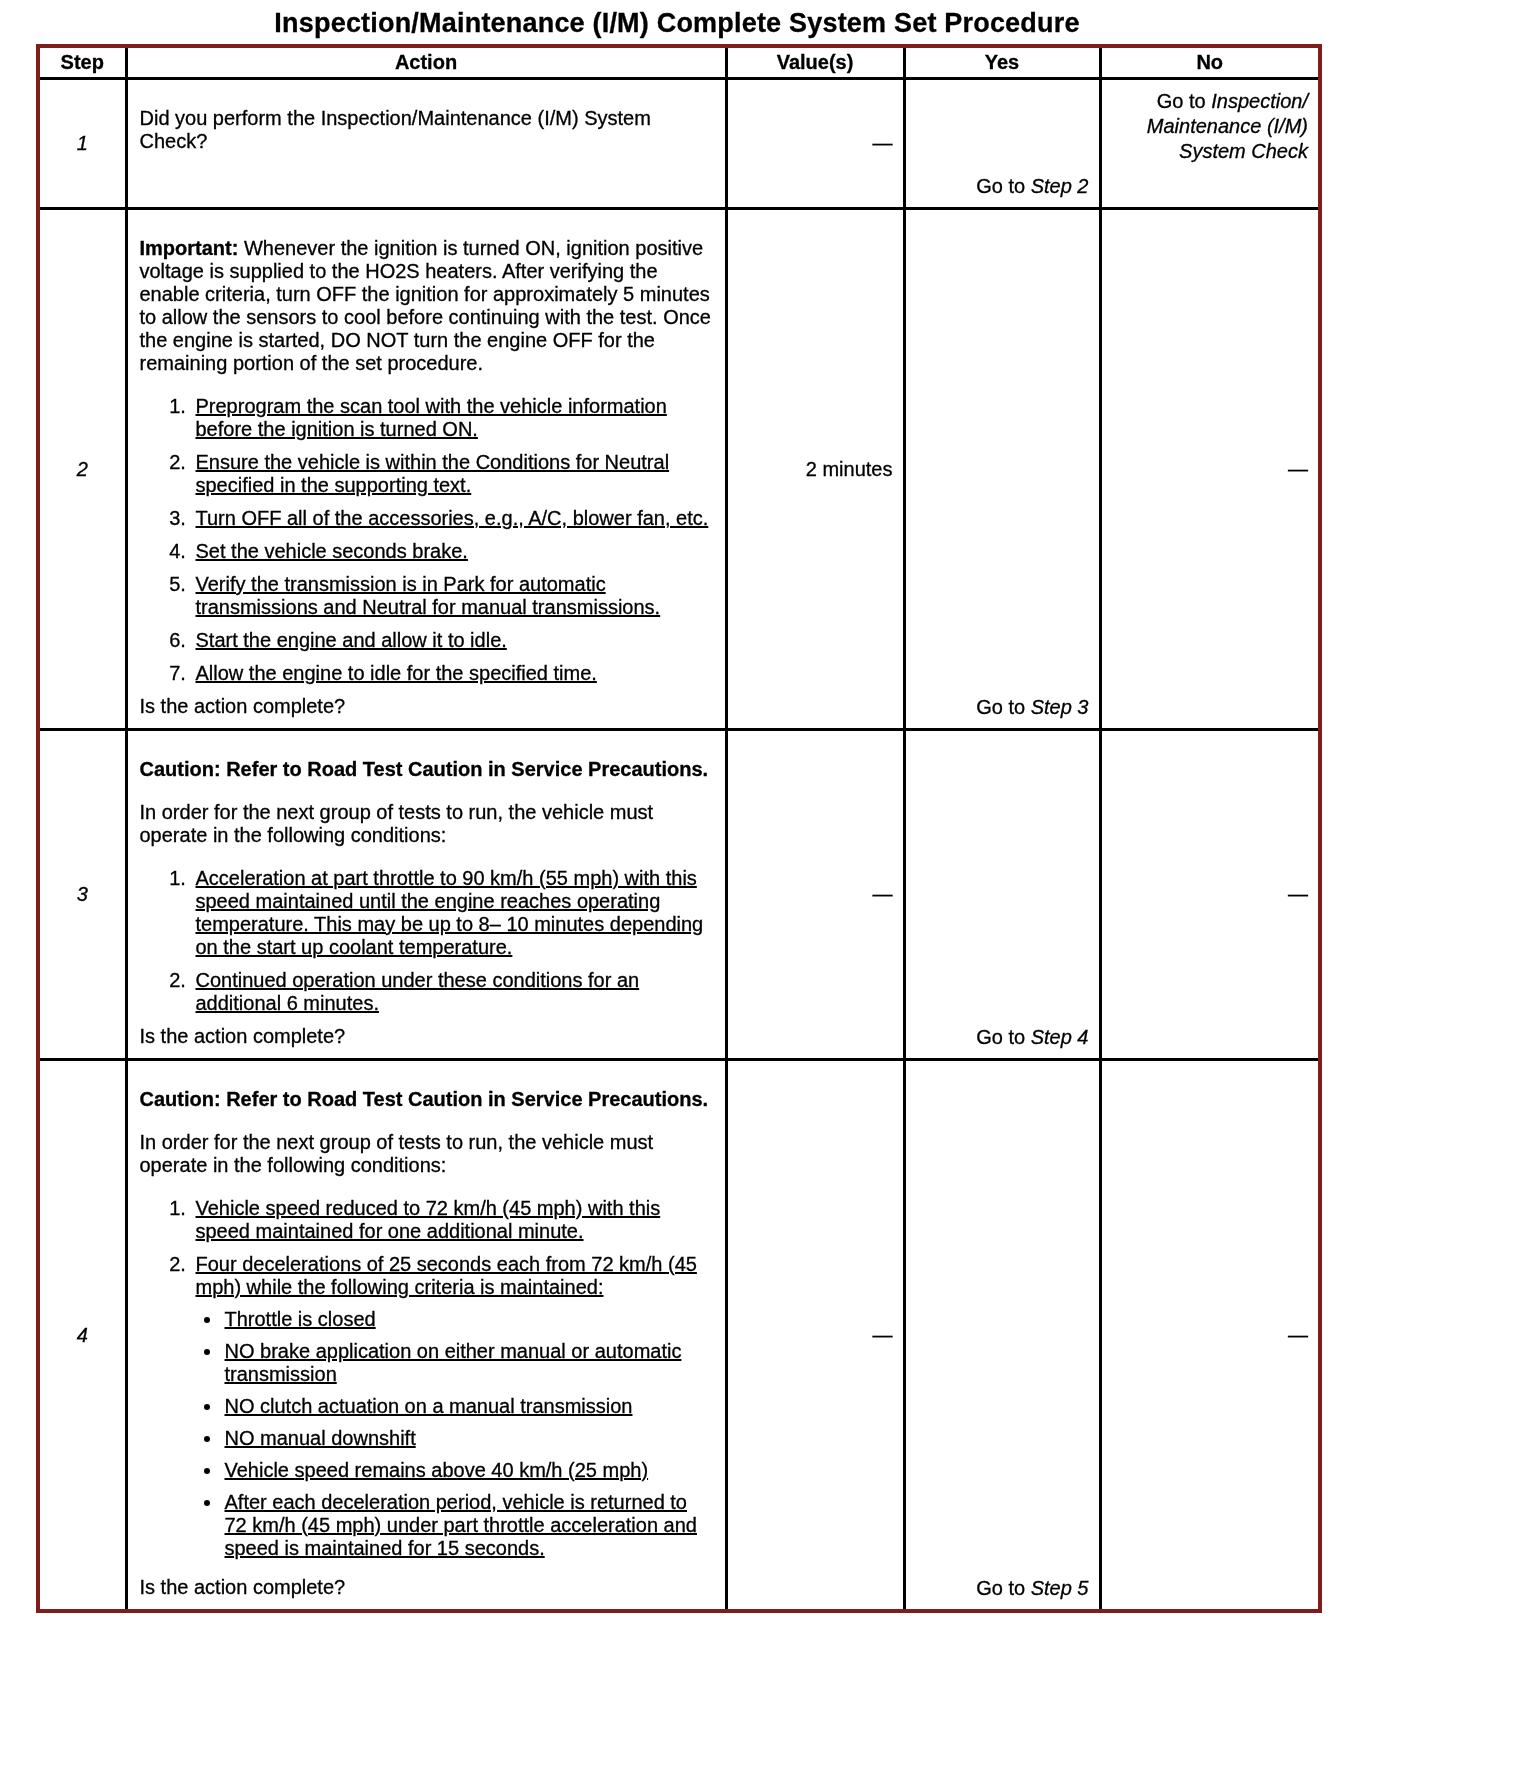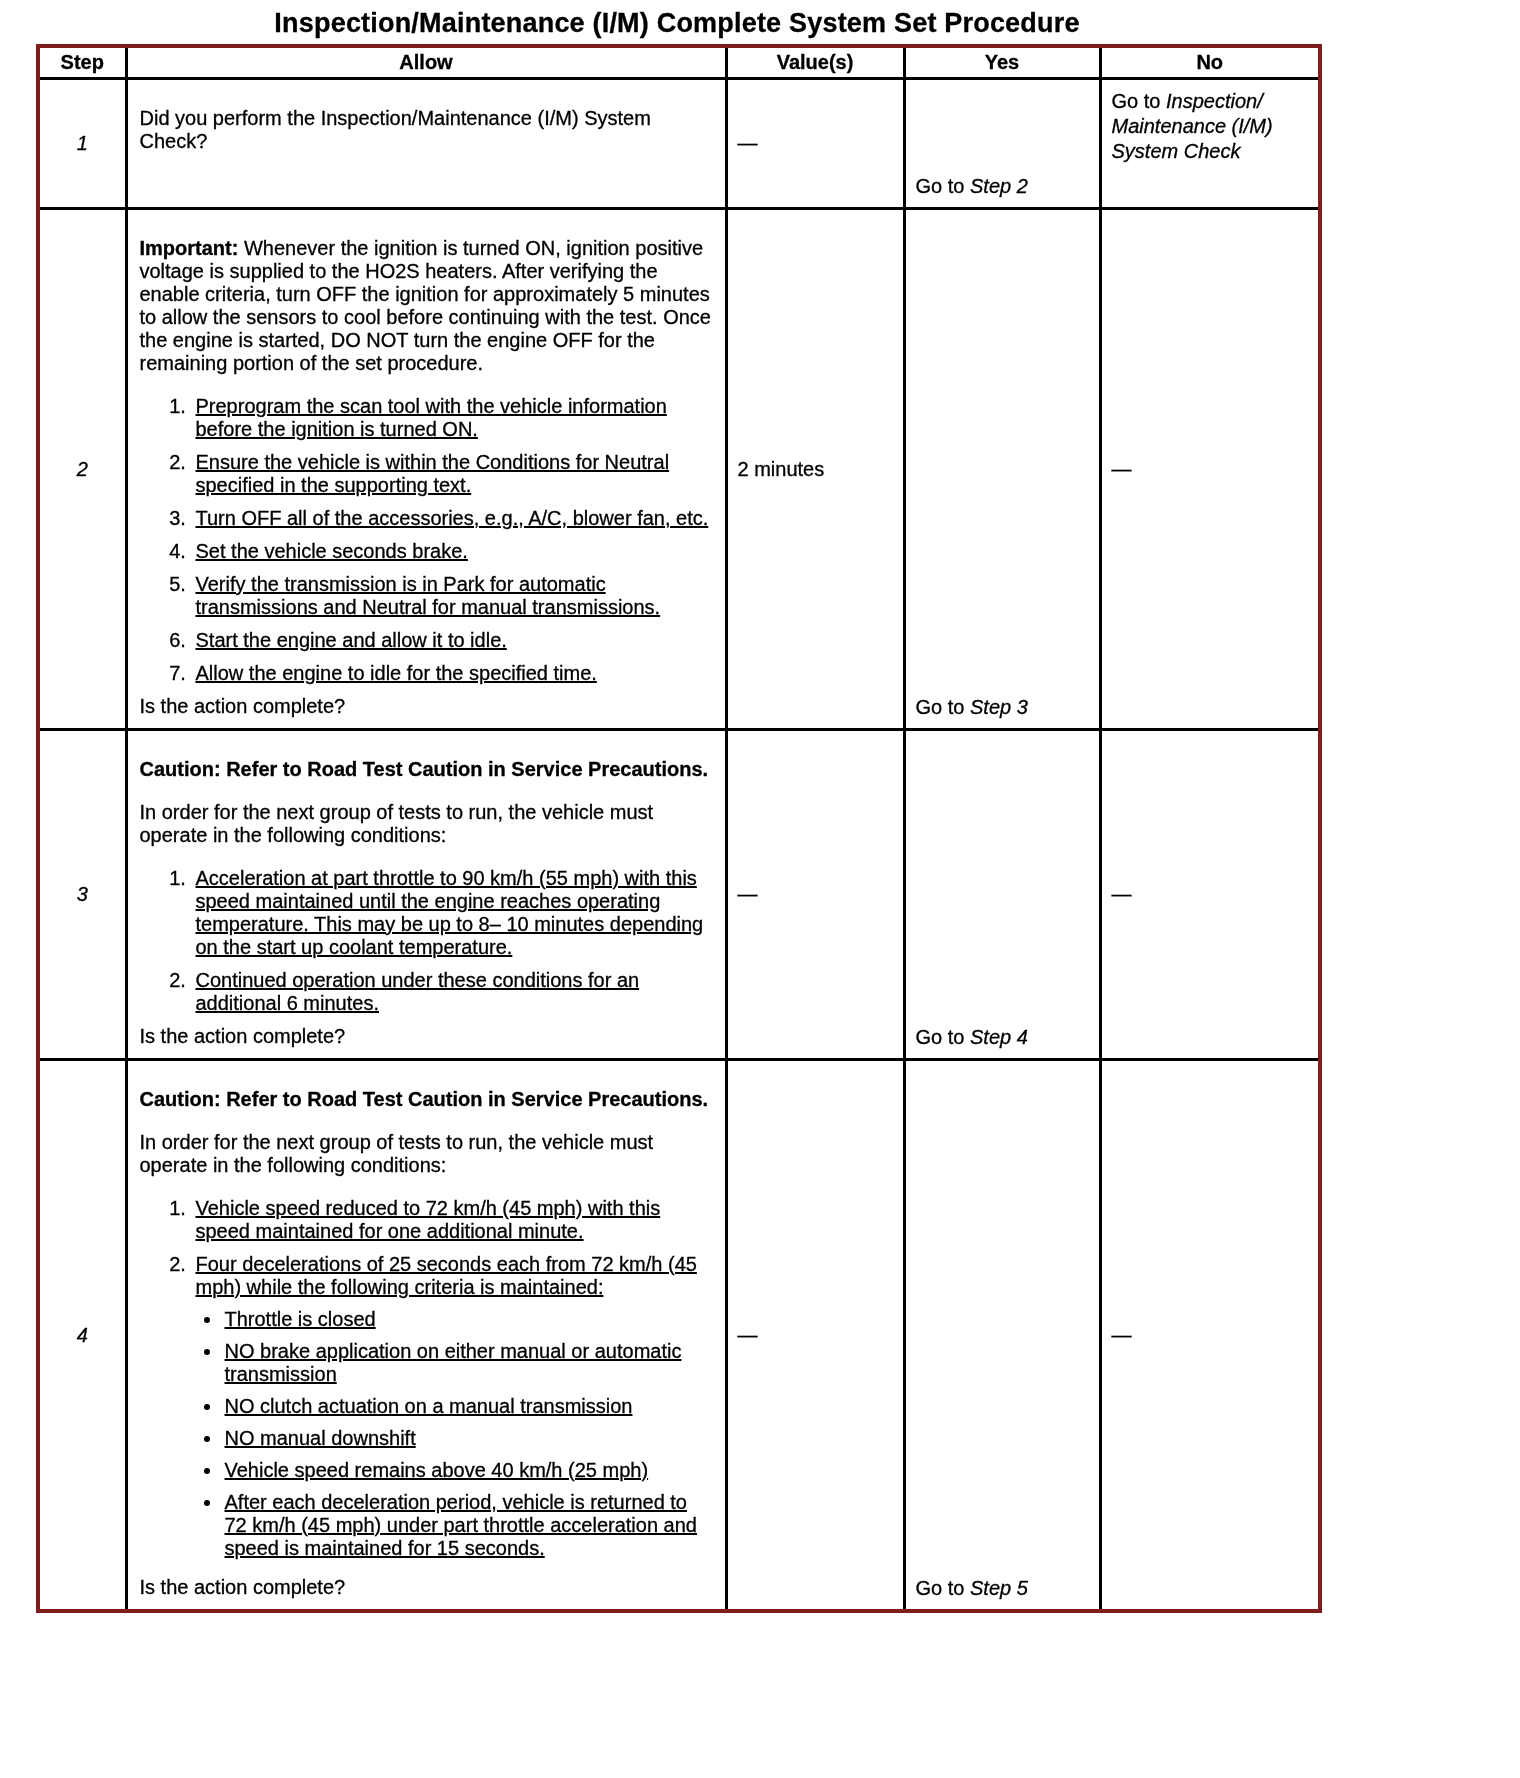--- a/index.html
+++ b/index.html
@@ -56,21 +56,21 @@
   td.action p.caution {
     font-weight: bold;
     margin-bottom: 10px;
   }
   td.action p.question { margin-top: 9px; margin-bottom: 2px; }
   td.action ol { margin: 10px 0 6px 0; padding-left: 52px; text-decoration: underline; }
   td.action ol > li { margin-bottom: 10px; padding-left: 4px; }
   td.action ul { list-style: disc; margin: 9px 0 16px 0; padding-left: 27px; }
   td.action ul > li { margin-bottom: 9px; padding-left: 2px; }
   td.value, td.yes, td.no {
-    text-align: left;
+    text-align: right;
     padding: 6px 10px;
   }
   td.value { vertical-align: middle; }
   td.no { vertical-align: middle; }
   td.yes { vertical-align: bottom; padding-bottom: 9px; }
   tbody tr:first-child td { height: 130px; }
   tbody tr:first-child td.no {
     vertical-align: top;
     padding-top: 9px;
     line-height: 25px;
@@ -86,21 +86,21 @@
     <colgroup>
       <col class="c-step">
         <col class="c-action">
         <col class="c-value">
         <col class="c-yes">
         <col class="c-no">
     </colgroup>
     <thead>
       <tr>
           <th>Step</th>
-          <th>Allow</th>
+          <th>Action</th>
           <th>Value(s)</th>
           <th>Yes</th>
           <th>No</th>
         </tr>
     </thead>
     <tbody>
         <tr>
           <td class="step">1</td>
           <td class="action">
             <p>Did you perform the Inspection/Maintenance (I/M) System Check?</p>

